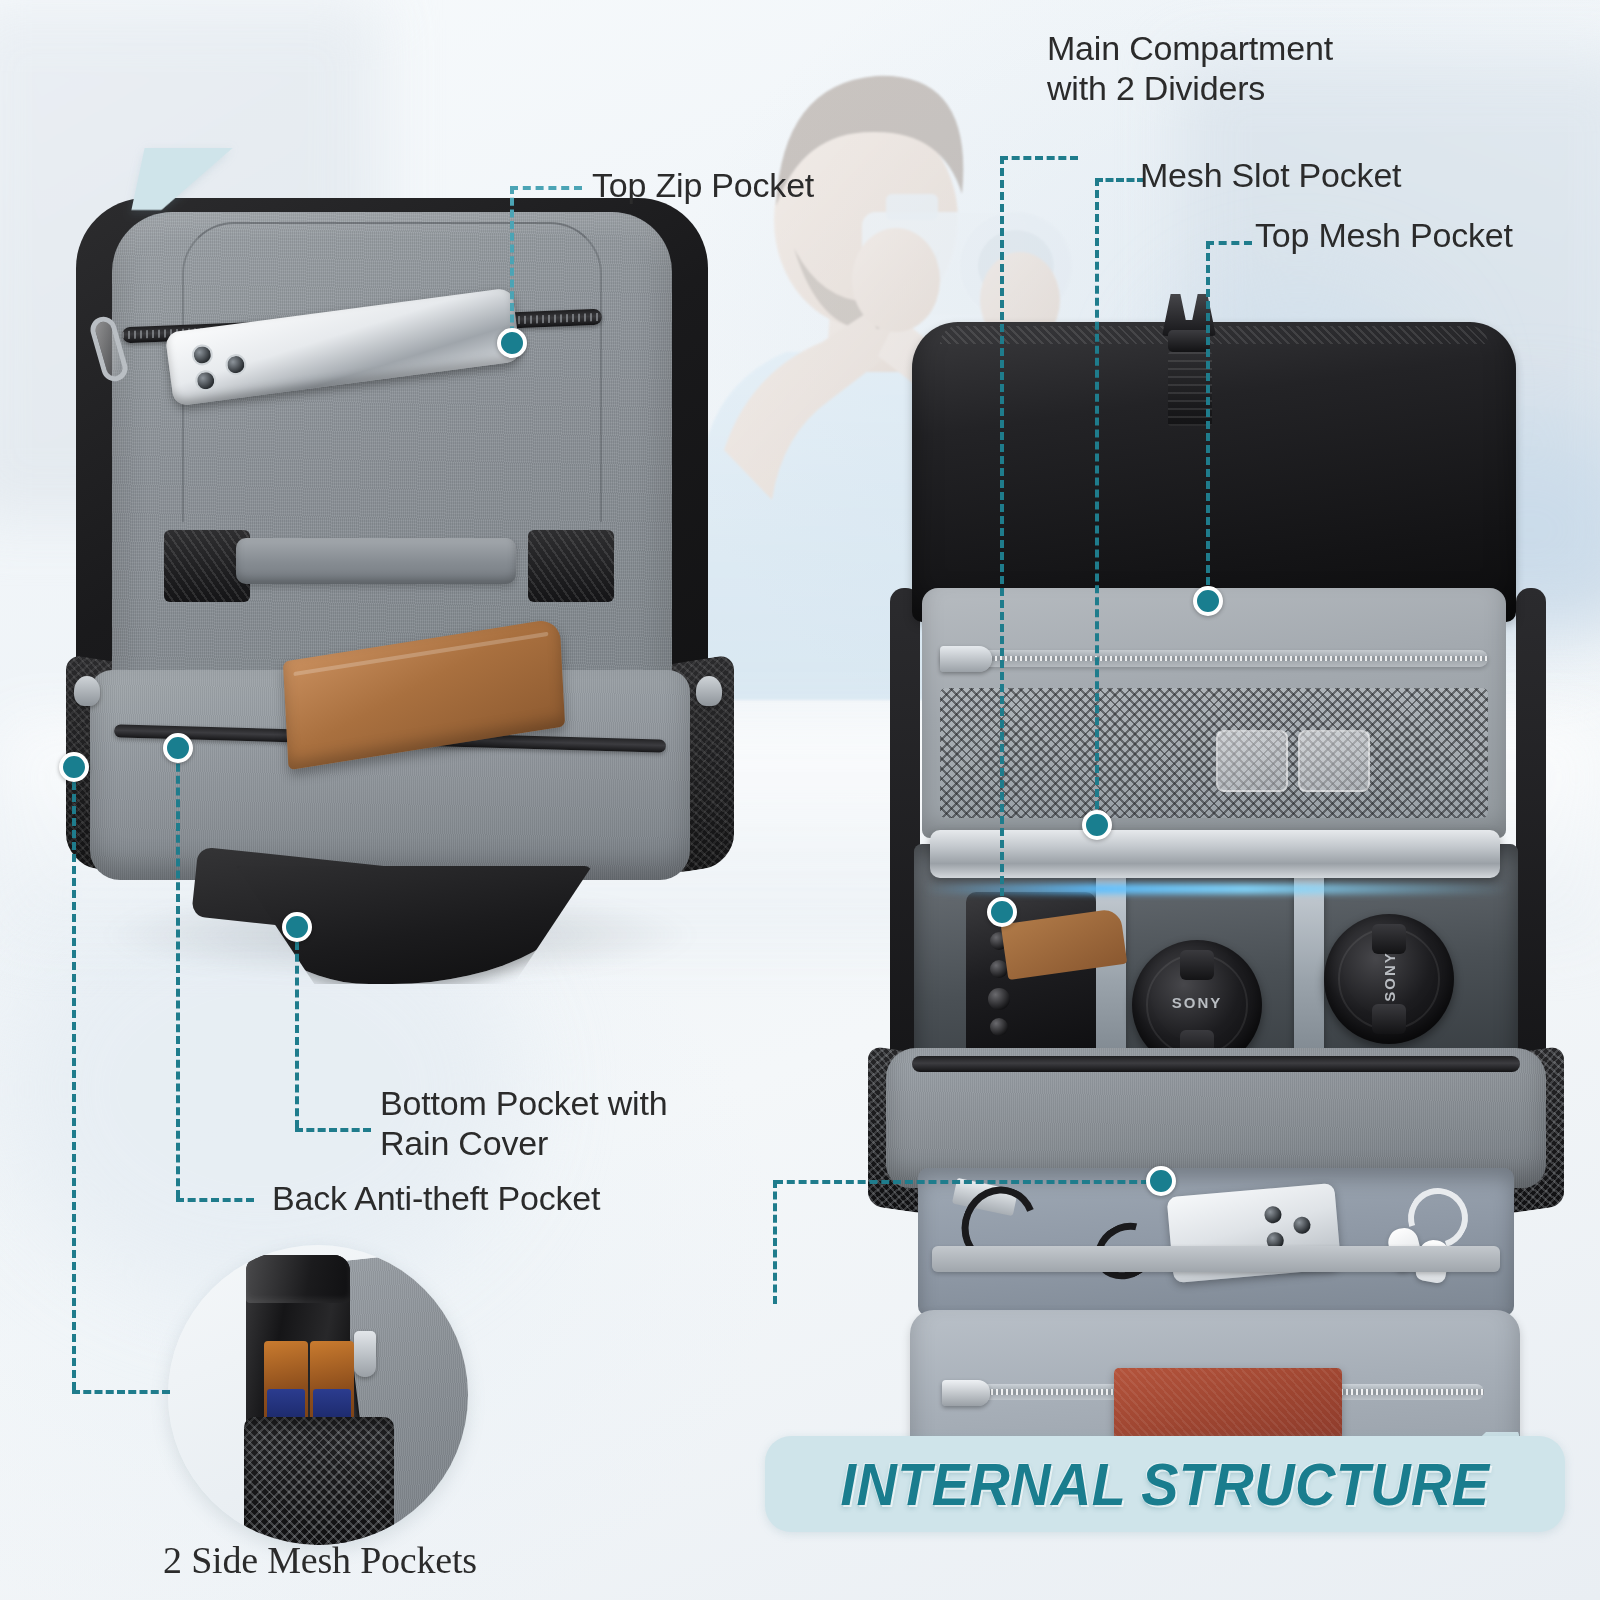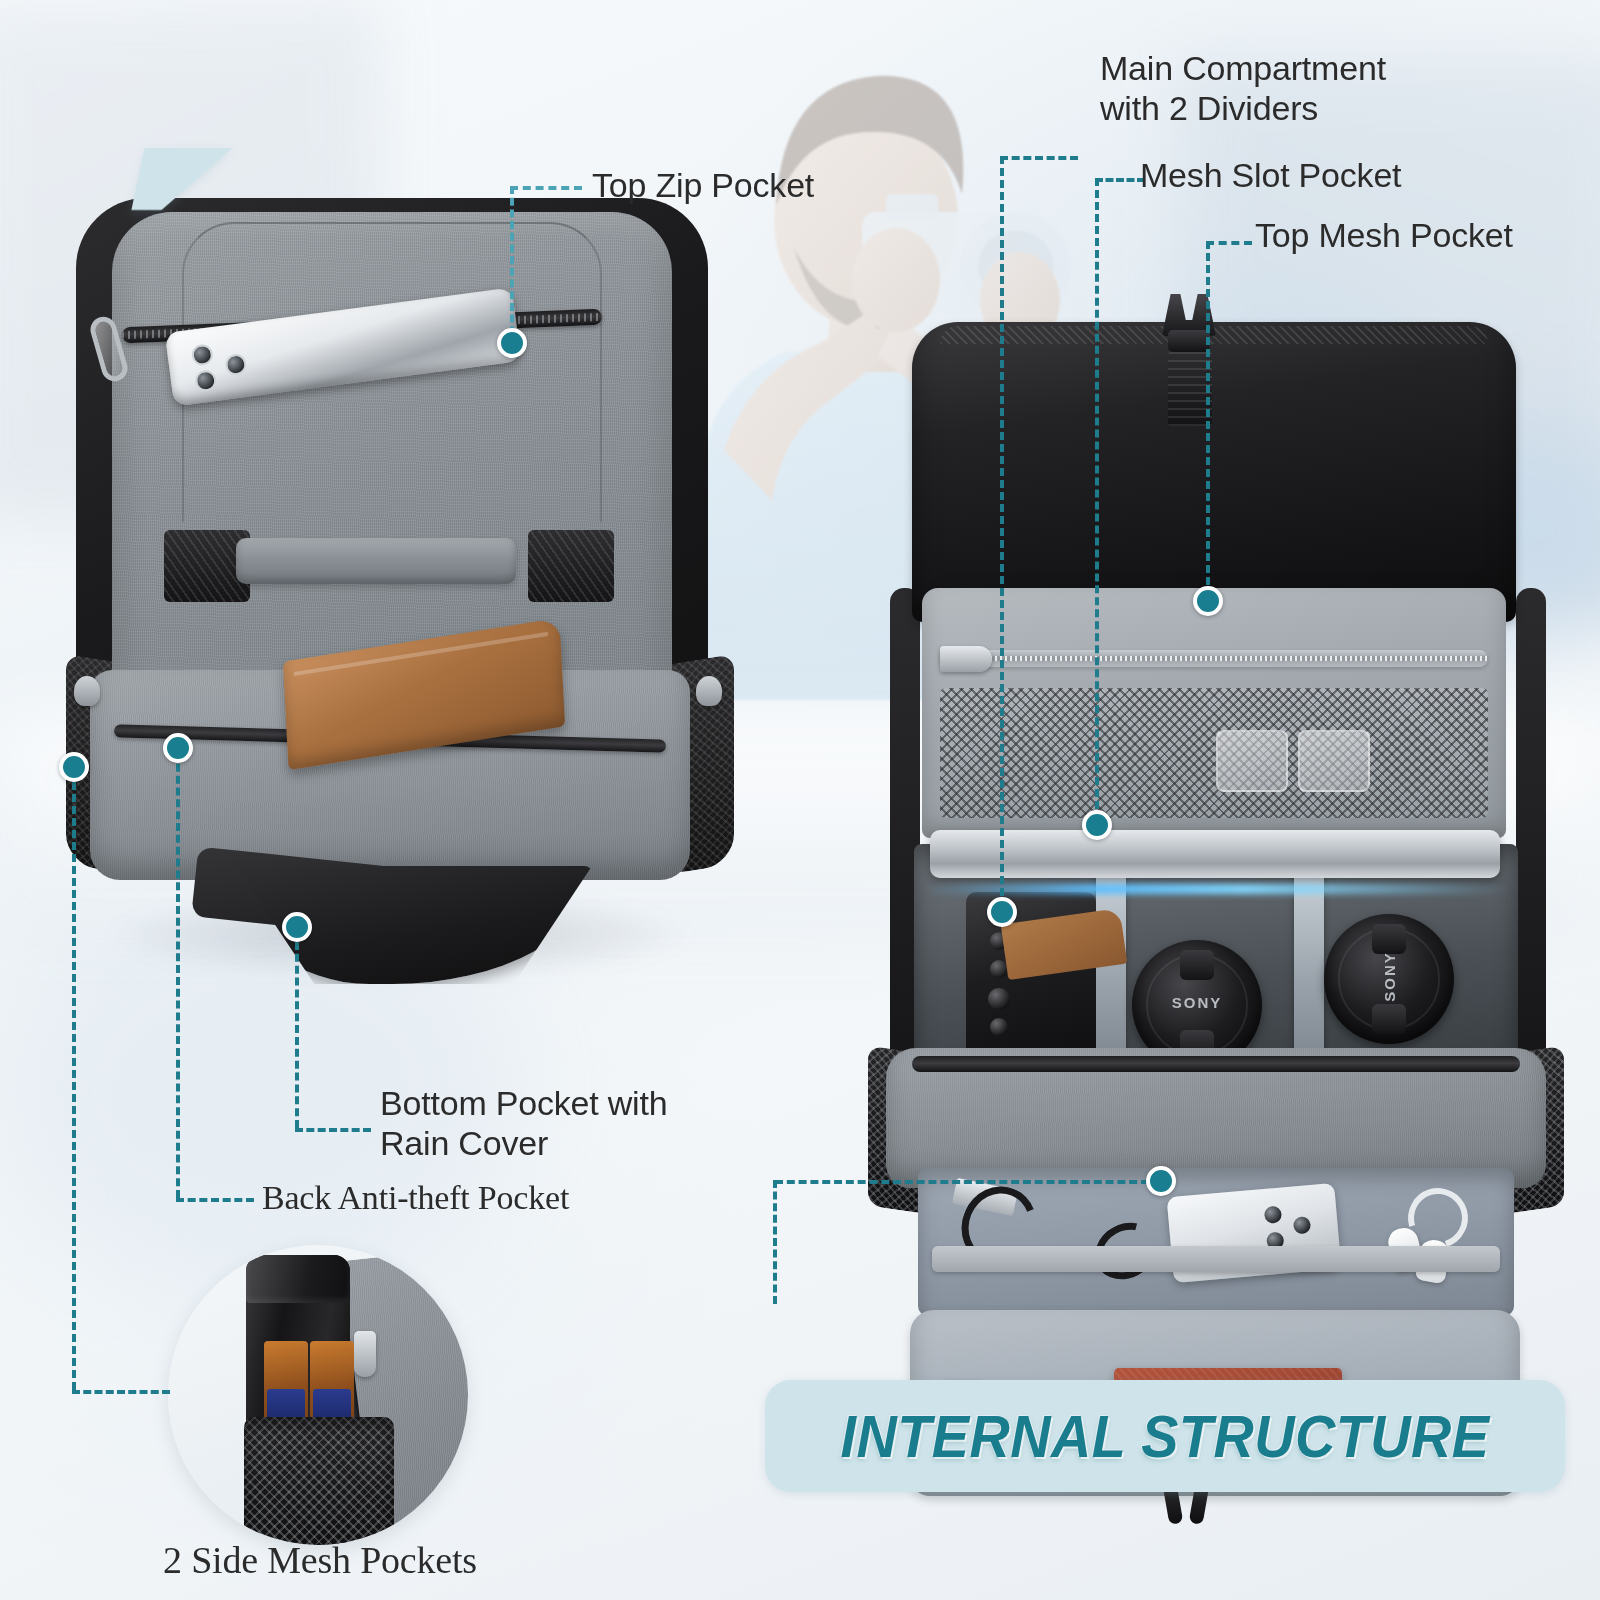--- a/index.html
+++ b/index.html
@@ -53,21 +53,21 @@
     letter-spacing: .5px;
     white-space: nowrap;
     text-shadow:
        2px 2px 0 rgba(255,255,255,.65),
       -1px -1px 0 rgba(255,255,255,.45),
        0 3px 5px rgba(40,110,125,.25);
     transform: scaleX(.93);
   }
   #badge-external { left: 34px; top: 60px; width: 770px; height: 92px; }
   #badge-external .badge-text { font-size: 63px; }
-  #badge-internal { left: 765px; top: 1380px; width: 800px; height: 112px; }
+  #badge-internal { left: 765px; top: 1436px; width: 800px; height: 96px; }
   #badge-internal .badge-text { font-size: 60px; }
 
   .badge-tail {
     position: absolute;
     width: 0; height: 0;
   }
   #tail-external {
     left: 138px; top: 148px;
     border-left: 30px solid #cfe4ea;
     border-right: 58px solid transparent;
@@ -857,25 +857,25 @@
 
   <div class="leader leader-h" style="left:775px; top:1180px; width:374px;"></div>
   <div class="leader leader-v" style="left:773px; top:1180px; height:124px;"></div>
   <div class="dot" style="left:1161px; top:1181px;"></div>
 
   <div class="callout" style="left:592px; top:165px;">Top Zip Pocket</div>
 
   <div class="callout" style="left:380px; top:1083px;">Bottom Pocket with
 Rain Cover</div>
 
-  <div class="callout" style="left:262px; top:1178px;font-family:Liberation Serif, serif;">Back Anti-theft Pocket</div>
+  <div class="callout" style="left:272px; top:1178px;">Back Anti-theft Pocket</div>
 
   <div class="callout center" style="left:142px; top:1538px; width:356px; font-size:38px;">2 Side Mesh Pockets</div>
 
-  <div class="callout" style="left:1100px; top:28px;margin-top:20px;">Main Compartment
+  <div class="callout" style="left:1047px; top:28px;">Main Compartment
 with 2 Dividers</div>
 
   <div class="callout" style="left:1140px; top:155px;">Mesh Slot Pocket</div>
 
   <div class="callout" style="left:1255px; top:215px;">Top Mesh Pocket</div>
 
 
 </div>
 
 </body></html>

